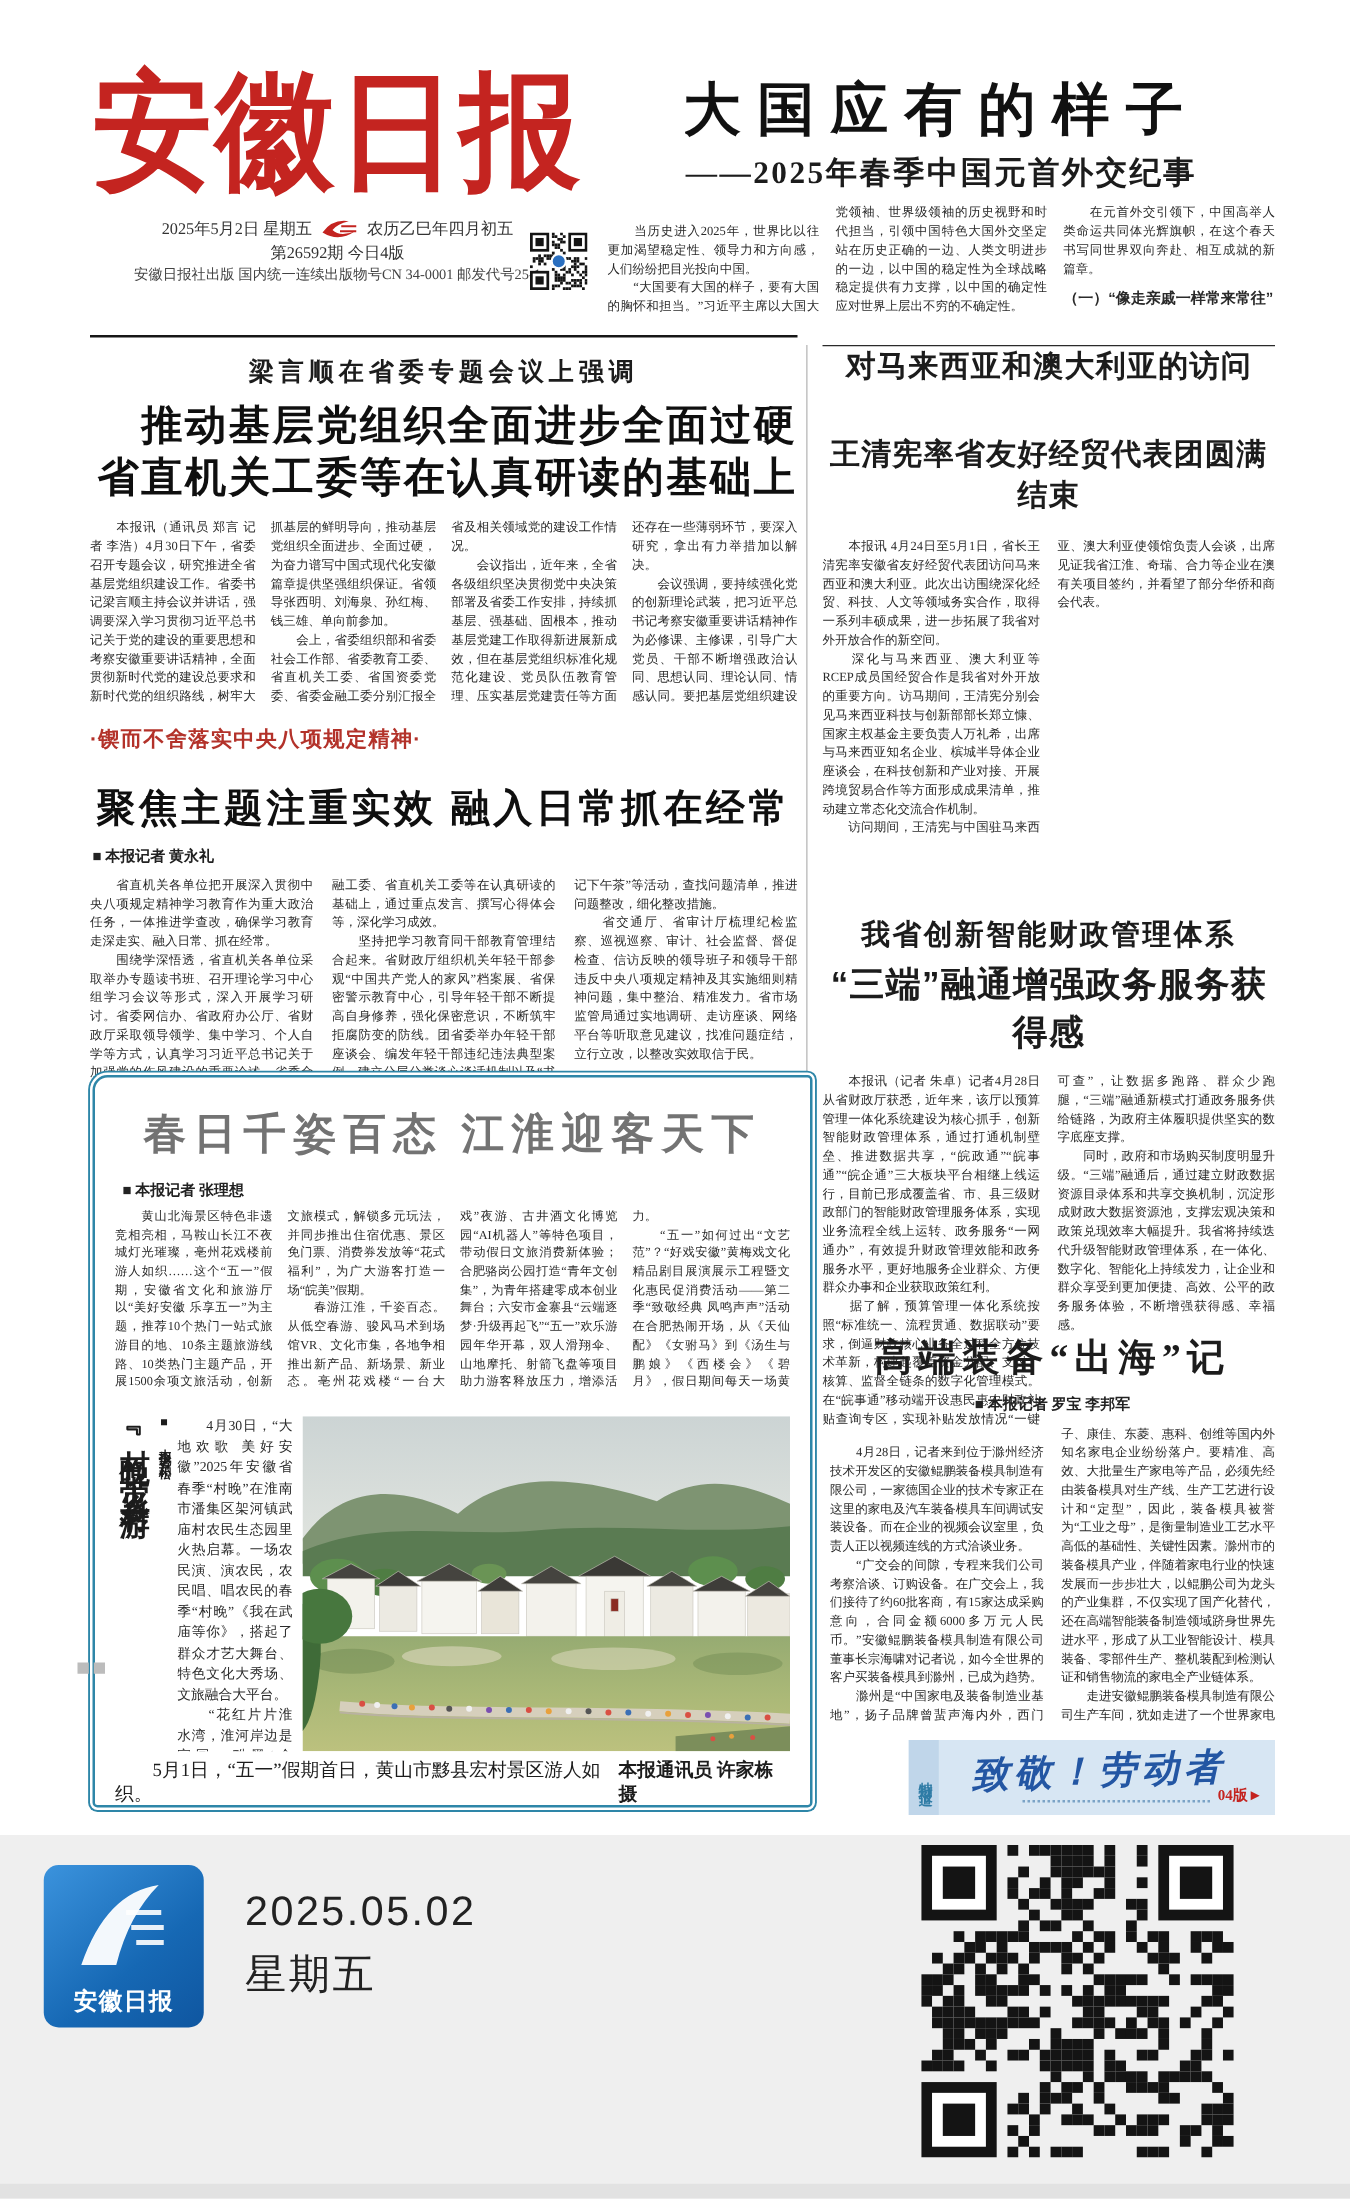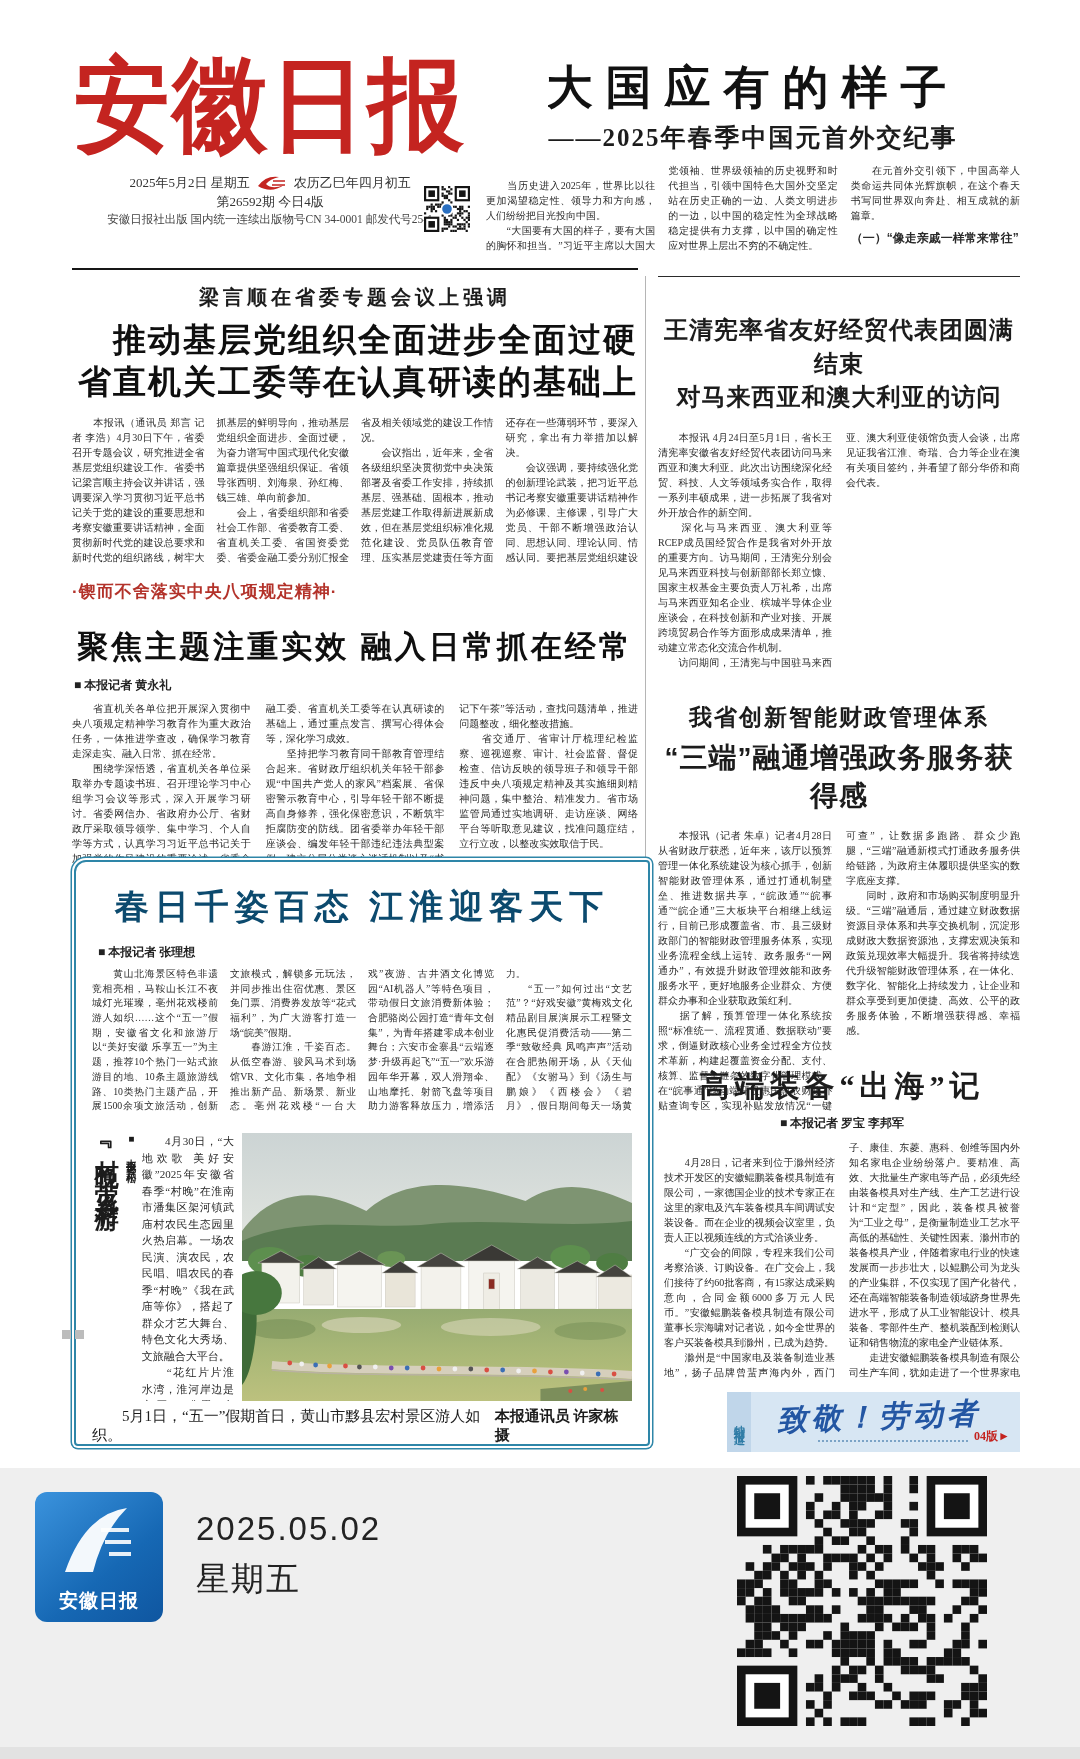--- a/index.html
+++ b/index.html
@@ -26,21 +26,21 @@
   .focus-h{font-size:31px;letter-spacing:3px;text-align:center;color:#0f0f0f;}
   .byline{font-size:12px;font-weight:bold;color:#222;}
   .r-h1{font-size:24px;letter-spacing:1px;text-align:center;line-height:1.4;}
   .song-h{font-size:23px;font-weight:bold;text-align:center;letter-spacing:2px;}
   .fiscal-h2{font-size:28px;letter-spacing:1px;text-align:center;margin-top:6px;}
   .equip-h{font-size:30px;font-weight:bold;text-align:center;letter-spacing:5px;}
   .divider-v{width:1px;background:#b5b5b5;}
   
   .feature-box{border:2px solid #2e86a8;border-radius:12px 4px 4px 4px;background:#fff;
                box-shadow:0 0 0 2px #fff,0 0 0 3.5px #2e86a8;padding:12px 16px;box-sizing:border-box;}
-  .feature-title{color:#0c4a6e;font-weight:bold;font-size:34px;letter-spacing:6px;text-align:center;margin-top:10px;}
+  .feature-title{color:#737373;font-weight:bold;font-size:34px;letter-spacing:6px;text-align:center;margin-top:10px;}
   .cunwan-title{writing-mode:vertical-rl;font-size:24px;font-weight:bold;letter-spacing:7px;line-height:1.2;}
   .cunwan-byline{writing-mode:vertical-rl;font-size:10px;font-weight:bold;letter-spacing:2px;margin-left:3px;}
   .caption-row{display:flex;justify-content:space-between;font-size:15px;margin-top:6px;}
   
   .banner{background:#d7e6f3;display:flex;box-sizing:border-box;}
   .banner-label{width:24px;background:#c0d6ea;color:#2f7ca6;writing-mode:vertical-rl;
                 font-size:11px;font-weight:bold;letter-spacing:3px;display:flex;
                 align-items:center;justify-content:center;font-family:"Liberation Sans",sans-serif;}
   .banner-title{font-style:italic;font-weight:bold;font-size:30px;color:#2356a3;
                 letter-spacing:4px;transform:rotate(-2deg);margin:4px 0 0 26px;}
@@ -223,38 +223,38 @@
     <div class="lead-h hei">省直机关工委等在认真研读的基础上</div>
     <div class="body-text" style="margin-top:12px;height:150px;column-count:4;column-gap:12px;">　　本报讯（通讯员 郑言 记者 李浩）4月30日下午，省委召开专题会议，研究推进全省基层党组织建设工作。省委书记梁言顺主持会议并讲话，强调要深入学习贯彻习近平总书记关于党的建设的重要思想和考察安徽重要讲话精神，全面贯彻新时代党的建设总要求和新时代党的组织路线，树牢大抓基层的鲜明导向，推动基层党组织全面进步、全面过硬，为奋力谱写中国式现代化安徽篇章提供坚强组织保证。省领导张西明、刘海泉、孙红梅、钱三雄、单向前参加。
 　　会上，省委组织部和省委社会工作部、省委教育工委、省直机关工委、省国资委党委、省委金融工委分别汇报全省及相关领域党的建设工作情况。
 　　会议指出，近年来，全省各级组织坚决贯彻党中央决策部署及省委工作安排，持续抓基层、强基础、固根本，推动基层党建工作取得新进展新成效，但在基层党组织标准化规范化建设、党员队伍教育管理、压实基层党建责任等方面还存在一些薄弱环节，要深入研究，拿出有力举措加以解决。
 　　会议强调，要持续强化党的创新理论武装，把习近平总书记考察安徽重要讲话精神作为必修课、主修课，引导广大党员、干部不断增强政治认同、思想认同、理论认同、情感认同。要把基层党组织建设成为宣传党的主张、贯彻党的决定、领导基层治理、团结动员群众、推动改革发展的坚强战斗堡垒。要扎实开展深入贯彻中央八项规定精神学习教育，以严的标准、严的要求一体推进学查改，注重开门搞教育，真正让群众可感可及。要不断压紧压实各级党组织抓基层党建责任链条，强化基层保障赋能，加大基层保障力度，推动各项任务一贯到底、落地见效。</div>
   </div>
 
   <div class="abs divider-v" style="left:645px;top:276px;height:810px;"></div>
 
   <div class="abs" style="left:658px;top:276px;width:362px;border-top:1px solid #2a2a2a;">
+    <div class="r-h1 hei">对马来西亚和澳大利亚的访问</div>
     <div class="r-h1 hei" style="margin-top:36px;">王清宪率省友好经贸代表团圆满结束</div>
-    <div class="r-h1 hei">对马来西亚和澳大利亚的访问</div>
     <div class="body-text" style="margin-top:16px;height:242px;column-count:2;column-gap:14px;">　　本报讯 4月24日至5月1日，省长王清宪率安徽省友好经贸代表团访问马来西亚和澳大利亚。此次出访围绕深化经贸、科技、人文等领域务实合作，取得一系列丰硕成果，进一步拓展了我省对外开放合作的新空间。
 　　深化与马来西亚、澳大利亚等RCEP成员国经贸合作是我省对外开放的重要方向。访马期间，王清宪分别会见马来西亚科技与创新部部长郑立慷、国家主权基金主要负责人万礼希，出席与马来西亚知名企业、槟城半导体企业座谈会，在科技创新和产业对接、开展跨境贸易合作等方面形成成果清单，推动建立常态化交流合作机制。
 　　访问期间，王清宪与中国驻马来西亚、澳大利亚使领馆负责人会谈，出席见证我省江淮、奇瑞、合力等企业在澳有关项目签约，并看望了部分华侨和商会代表。</div>
   </div>
 
   <div class="abs" style="left:72px;top:580px;width:566px;">
     <div class="red-kicker">·锲而不舍落实中央八项规定精神·</div>
     <div class="focus-h hei" style="margin-top:23px;">聚焦主题注重实效  融入日常抓在经常</div>
     <div class="byline" style="margin:9px 0 7px 2px;">■ 本报记者 黄永礼</div>
     <div class="body-text" style="height:176px;column-count:3;column-gap:15px;">　　省直机关各单位把开展深入贯彻中央八项规定精神学习教育作为重大政治任务，一体推进学查改，确保学习教育走深走实、融入日常、抓在经常。
 　　围绕学深悟透，省直机关各单位采取举办专题读书班、召开理论学习中心组学习会议等形式，深入开展学习研讨。省委网信办、省政府办公厅、省财政厅采取领导领学、集中学习、个人自学等方式，认真学习习近平总书记关于加强党的作风建设的重要论述。省委金融工委、省直机关工委等在认真研读的基础上，通过重点发言、撰写心得体会等，深化学习成效。
 　　坚持把学习教育同干部教育管理结合起来。省财政厅组织机关年轻干部参观“中国共产党人的家风”档案展、省保密警示教育中心，引导年轻干部不断提高自身修养，强化保密意识，不断筑牢拒腐防变的防线。团省委举办年轻干部座谈会、编发年轻干部违纪违法典型案例、建立分层分类谈心谈话机制以及“书记下午茶”等活动，查找问题清单，推进问题整改，细化整改措施。
 　　省交通厅、省审计厅梳理纪检监察、巡视巡察、审计、社会监督、督促检查、信访反映的领导班子和领导干部违反中央八项规定精神及其实施细则精神问题，集中整治、精准发力。省市场监管局通过实地调研、走访座谈、网络平台等听取意见建议，找准问题症结，立行立改，以整改实效取信于民。</div>
   </div>
 
-  <div class="abs" style="left:658px;top:702px;width:362px;">
+  <div class="abs" style="left:658px;top:732px;width:362px;">
     <div class="song-h">我省创新智能财政管理体系</div>
     <div class="fiscal-h2 hei">“三端”融通增强政务服务获得感</div>
     <div class="body-text" style="margin-top:13px;height:290px;column-count:2;column-gap:14px;">　　本报讯（记者 朱卓）记者4月28日从省财政厅获悉，近年来，该厅以预算管理一体化系统建设为核心抓手，创新智能财政管理体系，通过打通机制壁垒、推进数据共享，“皖政通”“皖事通”“皖企通”三大板块平台相继上线运行，目前已形成覆盖省、市、县三级财政部门的智能财政管理服务体系，实现业务流程全线上运转、政务服务“一网通办”，有效提升财政管理效能和政务服务水平，更好地服务企业群众、方便群众办事和企业获取政策红利。
 　　据了解，预算管理一体化系统按照“标准统一、流程贯通、数据联动”要求，倒逼财政核心业务全过程全方位技术革新，构建起覆盖资金分配、支付、核算、监督全链条的数字化管理模式。在“皖事通”移动端开设惠民惠农财政补贴查询专区，实现补贴发放情况“一键可查”，让数据多跑路、群众少跑腿，“三端”融通新模式打通政务服务供给链路，为政府主体履职提供坚实的数字底座支撑。
 　　同时，政府和市场购买制度明显升级。“三端”融通后，通过建立财政数据资源目录体系和共享交换机制，沉淀形成财政大数据资源池，支撑宏观决策和政策兑现效率大幅提升。我省将持续迭代升级智能财政管理体系，在一体化、数字化、智能化上持续发力，让企业和群众享受到更加便捷、高效、公平的政务服务体验，不断增强获得感、幸福感。</div>
   </div>
 
   <div class="abs feature-box" style="left:74px;top:860px;width:576px;height:586px;">
     <div class="feature-title">春日千姿百态  江淮迎客天下</div>
     <div class="byline" style="margin:14px 0 6px 6px;">■ 本报记者 张理想</div>

